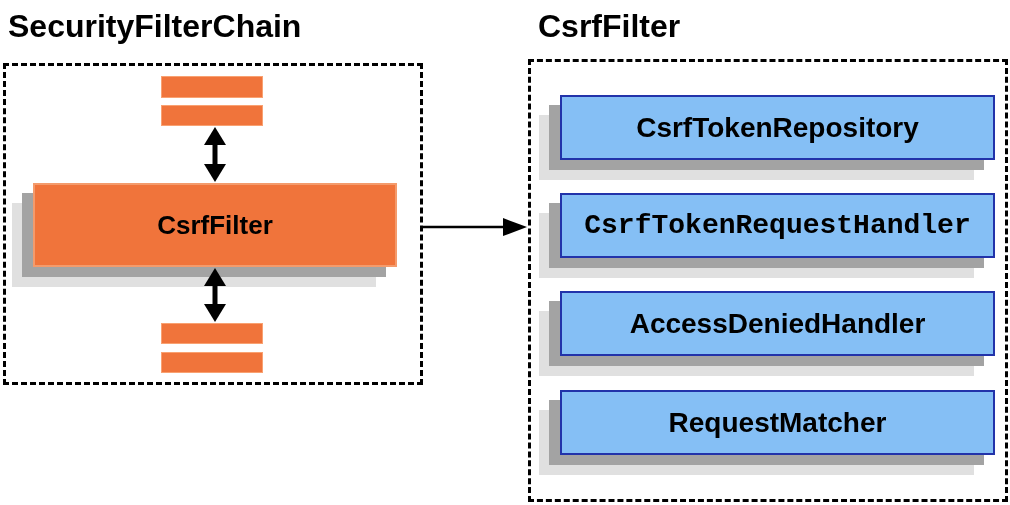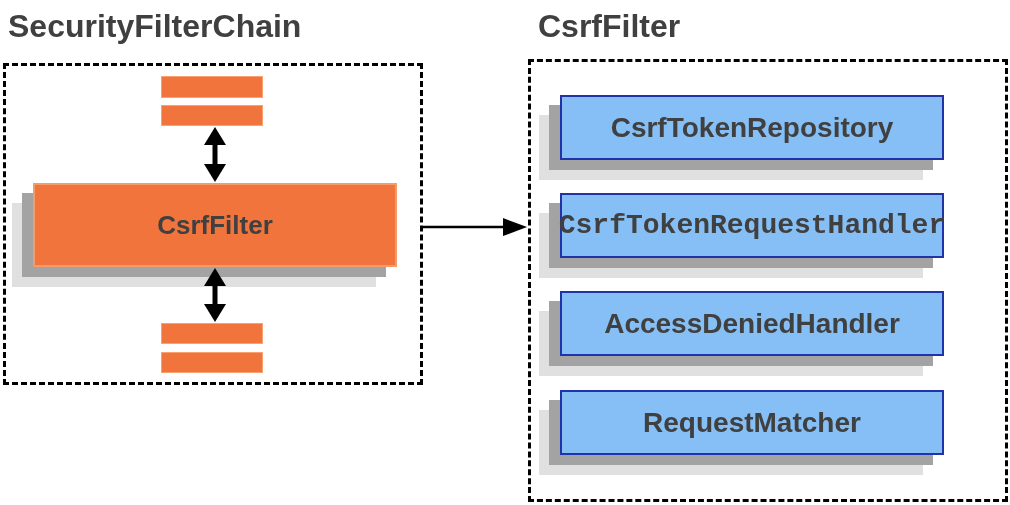--- a/index.html
+++ b/index.html
@@ -2,21 +2,21 @@
 <html><head>
 <meta charset="utf-8">
 <style>
   html, body { margin: 0; padding: 0; background: #ffffff; }
   .canvas {
     position: relative;
     width: 1010px;
     height: 505px;
     background: #ffffff;
     font-family: "Liberation Sans", sans-serif;
-    color: #404040;
+    color: #000000;
     overflow: hidden;
   }
   .title {
     position: absolute;
     font-size: 32px;
     font-weight: bold;
     white-space: nowrap;
   }
   .title-left  { left: 8px;  top: 8px; }
   .title-right { left: 538px; top: 8px; }
@@ -58,21 +58,21 @@
     justify-content: center;
     font-weight: bold;
     text-align: center;
   }
   .orange-wrap { left: 33px; top: 183px; width: 364px; height: 84px; }
   .orange-node {
     background: #F0743B;
     border: 2px solid #F49B6C;
     font-size: 26px;
   }
-  .comp-wrap { left: 560px; width: 384px; height: 65px; }
+  .comp-wrap { left: 560px; width: 435px; height: 65px; }
   .c1 { top: 95px; }
   .c2 { top: 193px; font-family: Liberation Mono, monospace; }
   .c3 { top: 291px; }
   .c4 { top: 390px; }
   .blue-node {
     background: #85BFF5;
     border: 2px solid #2233AA;
     font-size: 28px;
   }
 

